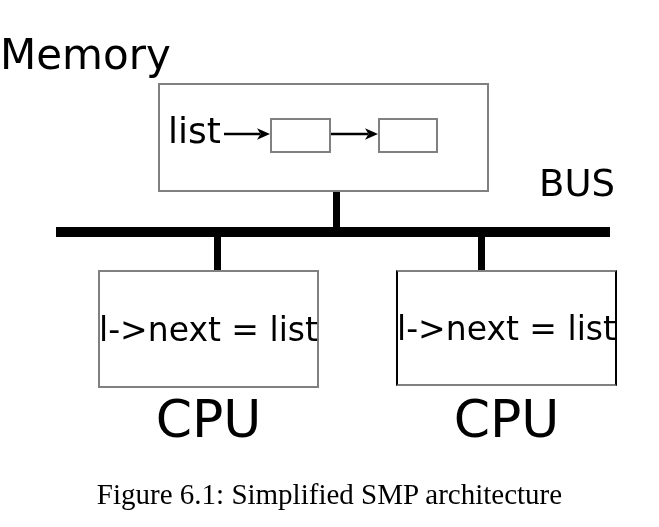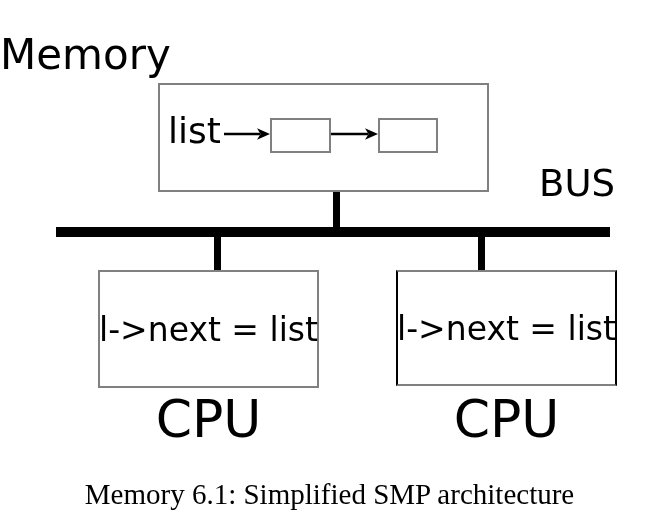--- a/index.html
+++ b/index.html
@@ -122,15 +122,15 @@
     <div class="cpu-code">l-&gt;next = list</div>
   </div>
 
   <div class="abs cpu-box cpu-box-2">
     <div class="cpu-code">l-&gt;next = list</div>
   </div>
 
   <div class="abs cpu-label cpu-label-1">CPU</div>
   <div class="abs cpu-label cpu-label-2">CPU</div>
 
-  <div class="abs caption">Memory 6.1: Simplified SMP architecture</div>
+  <div class="abs caption">Figure 6.1: Simplified SMP architecture</div>
 
 </div>
 
 </body></html>

